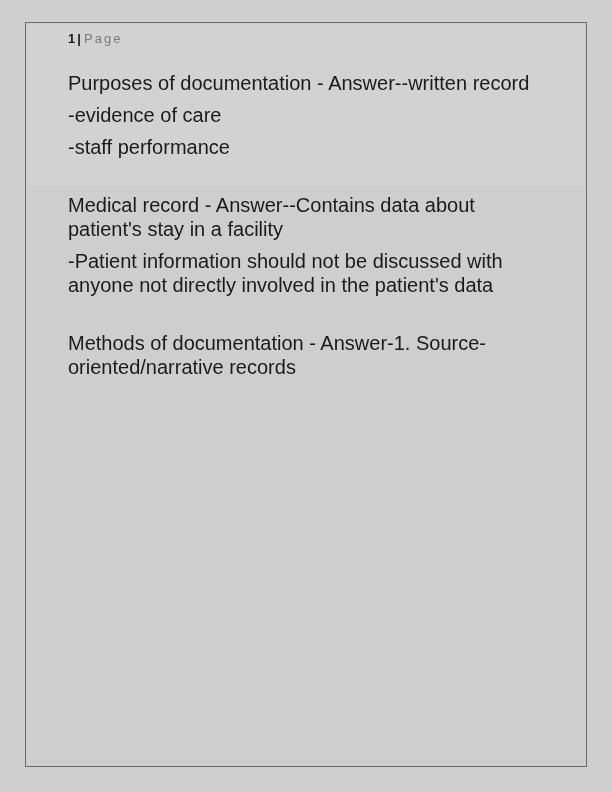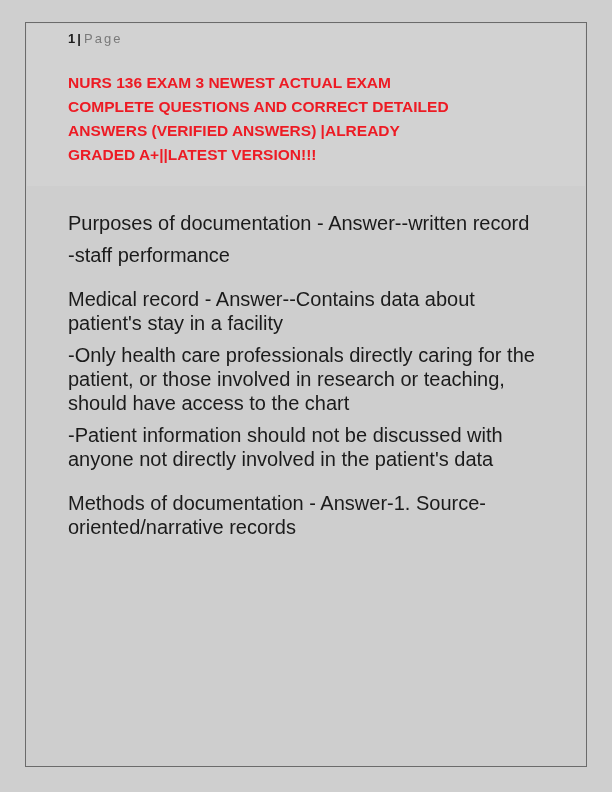--- a/index.html
+++ b/index.html
@@ -87,43 +87,37 @@
 
   
   .qa-block {
     color: #1b1b1b;
     font-size: 20px;
     line-height: 24px;
     margin: 0 0 8px 0;
     max-width: 470px;
   }
   .qa-block.gap-before {
-    margin-top: 20px;
+    margin-top: 34px;
   }
 </style>
 </head>
 <body>
 
 <div id="page-frame">
   <div id="scan-band"></div>
 
   <div id="page-content">
 
     <div id="page-header"><span class="pg-num">1</span><span class="pg-sep">|</span><span class="pg-word">Page</span></div>
 
-    <h1 id="doc-title">
-      <span class="title-line">NURS 136 EXAM 3 NEWEST ACTUAL EXAM</span>
-      <span class="title-line">COMPLETE QUESTIONS AND CORRECT DETAILED</span>
-      <span class="title-line">ANSWERS (VERIFIED ANSWERS) |ALREADY</span>
-      <span class="title-line">GRADED A+||LATEST VERSION!!!</span>
-    </h1>
 
     <p class="qa-block">Purposes of documentation - Answer--written record</p>
+    <p class="qa-block">-evidence of care</p>
     <p class="qa-block">-staff performance</p>
 
     <p class="qa-block gap-before">Medical record - Answer--Contains data about patient's stay in a facility</p>
-    <p class="qa-block">-Only health care professionals directly caring for the patient, or those involved in research or teaching, should have access to the chart</p>
     <p class="qa-block">-Patient information should not be discussed with anyone not directly involved in the patient's data</p>
 
     <p class="qa-block gap-before">Methods of documentation - Answer-1. Source-oriented/narrative records</p>
 
   </div>
 </div>
 
 </body></html>

